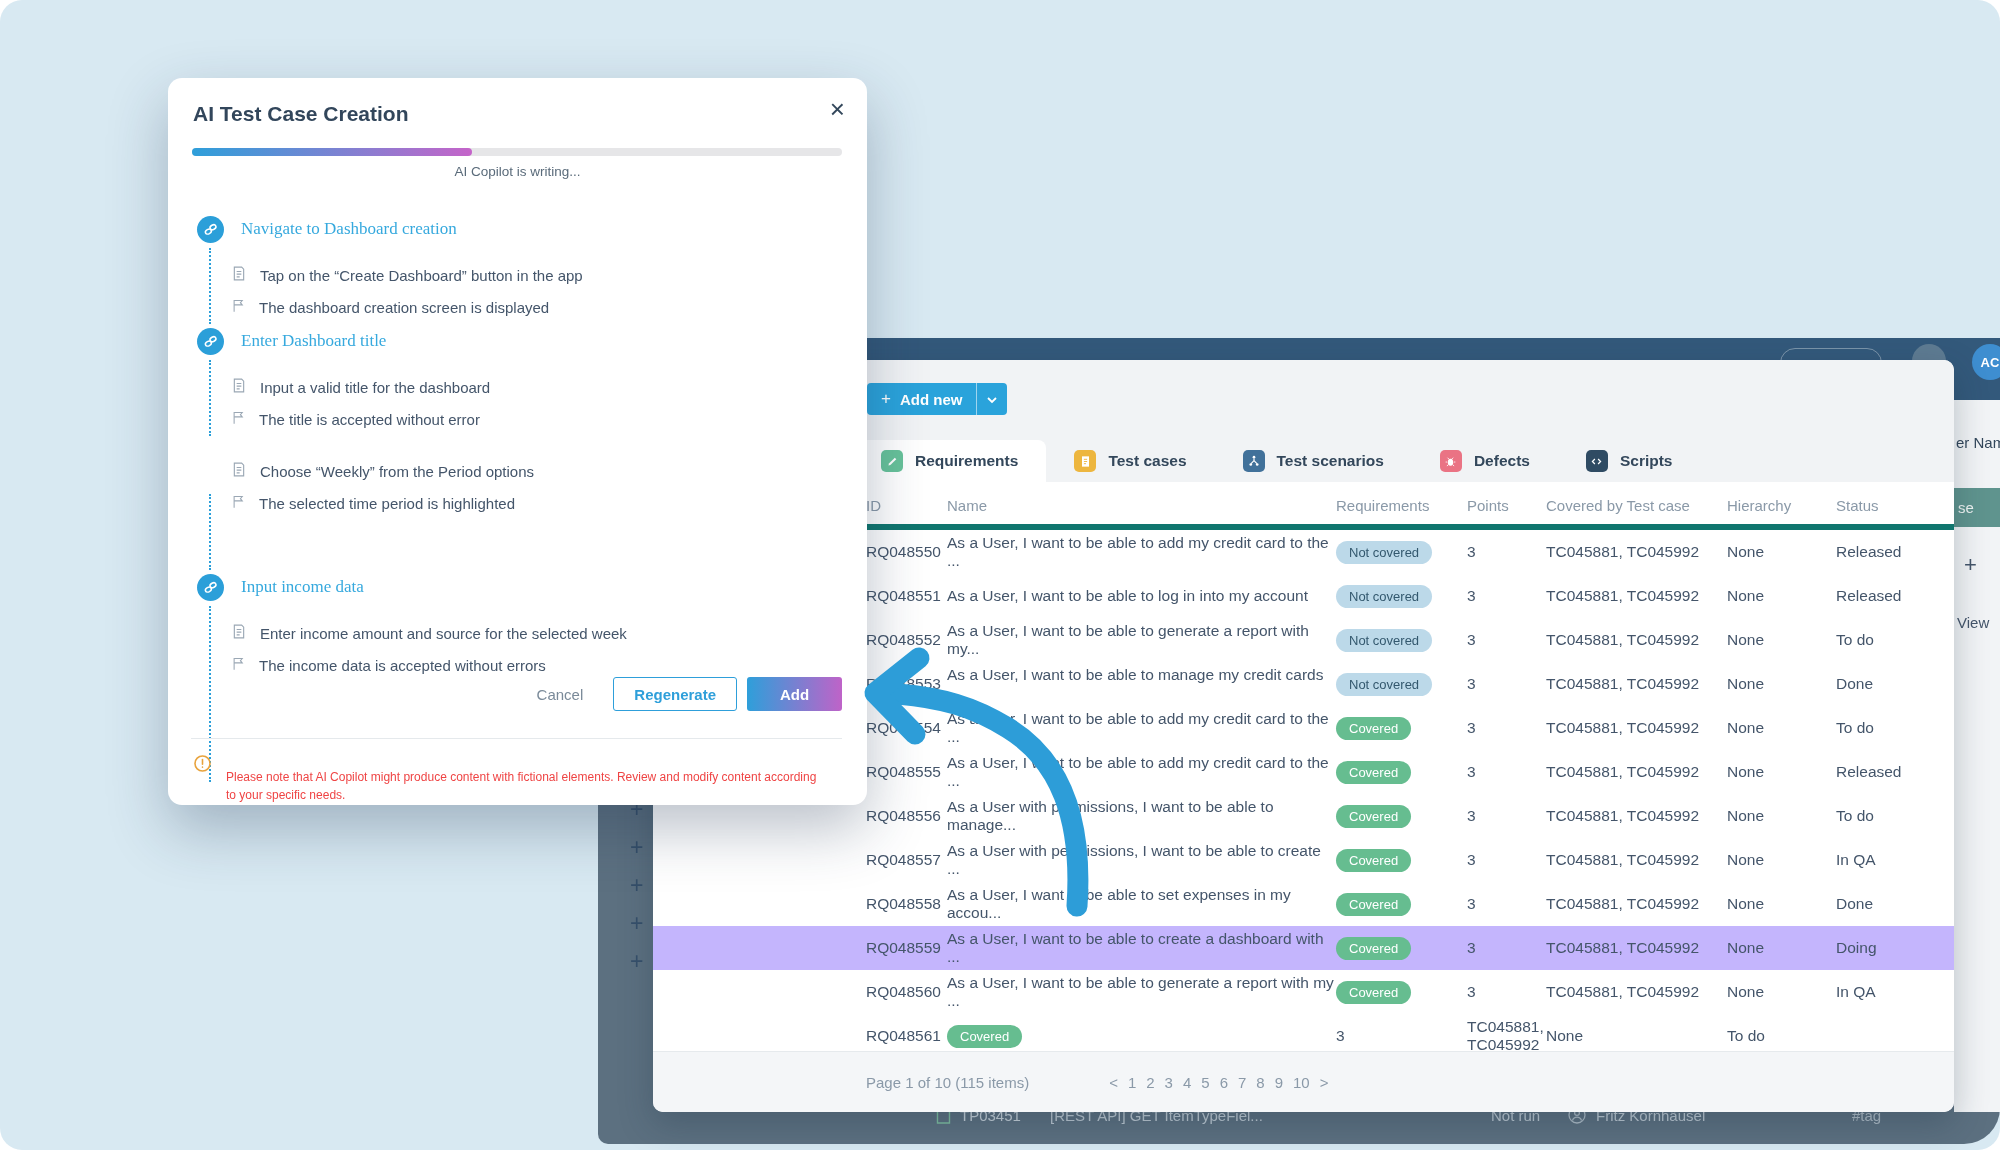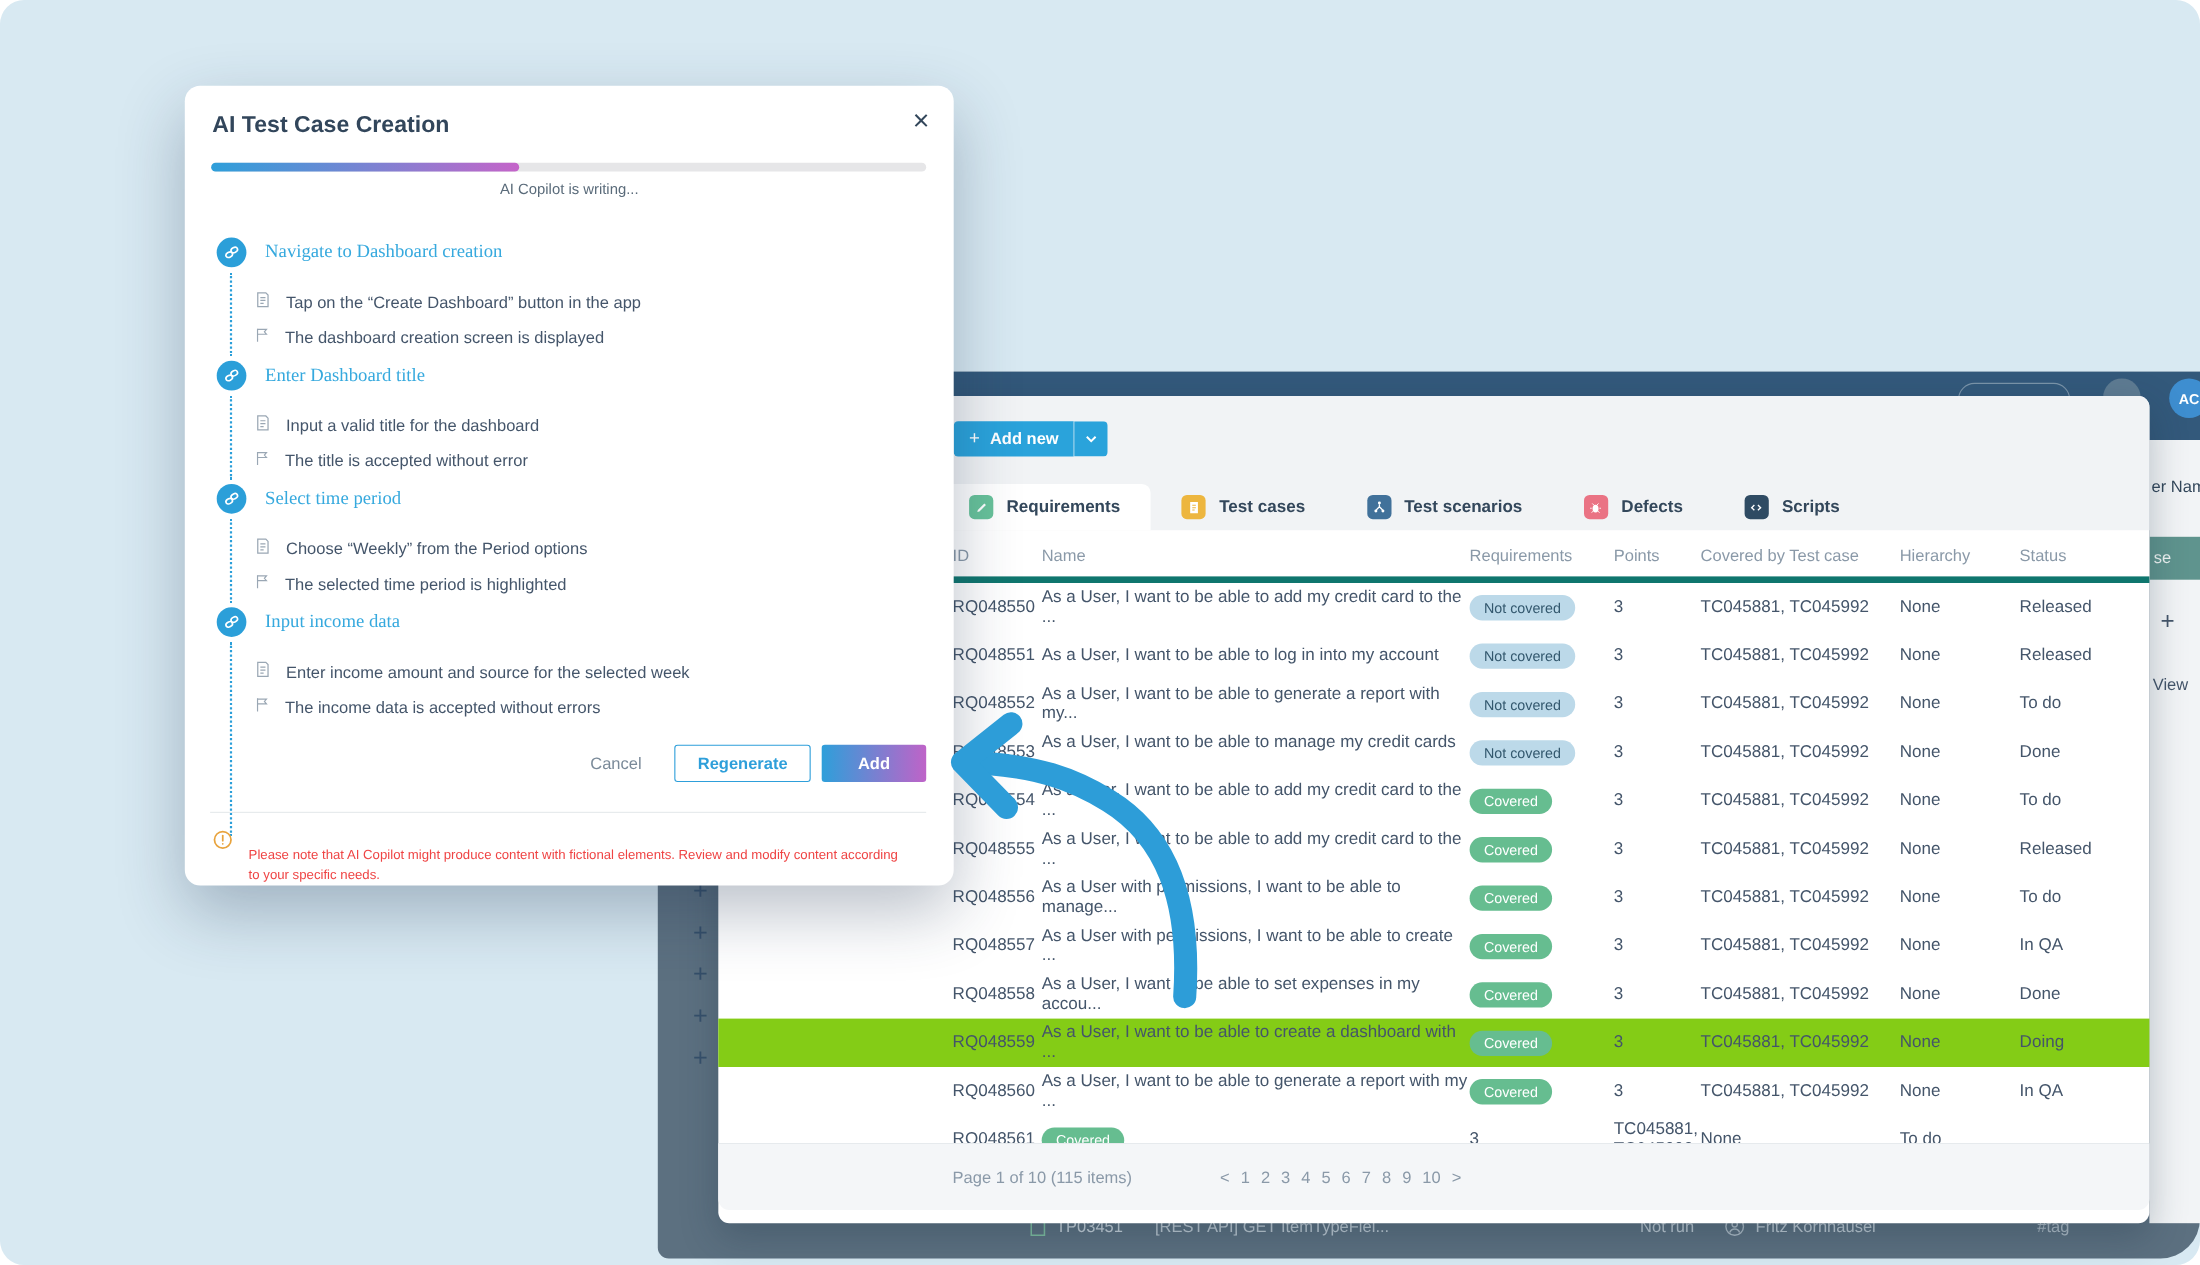--- a/index.html
+++ b/index.html
@@ -42,25 +42,25 @@
   .tab{display:flex;align-items:center;gap:12px;padding:0 28px;font-size:15.5px;font-weight:bold;
        color:#33475B;cursor:pointer;}
   .tab.active{background:#fff;border-radius:8px 8px 0 0;}
   .tab-icon{width:22px;height:22px;border-radius:5px;display:flex;align-items:center;justify-content:center;flex:0 0 22px;}
 
   .grid-cols{display:grid;grid-template-columns:206px 88px 389px 131px 79px 181px 109px 1fr;align-items:center;}
   .table-header{height:38px;margin-top:4px;color:#8A99A8;font-size:15px;border-bottom:6px solid #0f766e;}
   .table-header>div:nth-child(2){padding-left:7px;}
   .row{height:44px;font-size:15.5px;color:#44556A;cursor:pointer;}
   .row>div:nth-child(2){padding-left:7px;}
-  .row.highlighted{background:#84cc16;}
+  .row.highlighted{background:#c4b5fd;}
   .badge{display:inline-block;font-size:13px;padding:4px 13px;border-radius:12px;}
   .badge.not-covered{background:#BCD9E9;color:#33586E;}
   .badge.covered{background:#66BD90;color:#fff;}
-  .panel-footer{position:absolute;left:0;right:0;bottom:12px;height:60px;background:#F4F6F8;
+  .panel-footer{position:absolute;left:0;right:0;bottom:0;height:60px;background:#F4F6F8;
                 border-top:1px solid #E6EAED;border-radius:0 0 10px 10px;display:flex;align-items:center;
                 color:#8A99A8;font-size:15px;}
   .pf-summary{margin-left:213px;}
   .pager{margin-left:80px;display:flex;gap:10px;}
   .pager span{cursor:pointer;}
 
   
   .modal{position:absolute;left:168px;top:78px;width:699px;height:727px;background:#fff;border-radius:14px;
          box-shadow:0 24px 60px rgba(30,50,80,.30);z-index:3;}
   .modal-title{position:absolute;left:25px;top:24px;font-size:21px;font-weight:bold;color:#32465B;}
@@ -425,29 +425,20 @@
         <svg width="15" height="17" viewBox="0 0 24 24" fill="none" stroke="#9AA7B4" stroke-width="1.7">
                 <path d="M5 22V3"></path>
                 <path d="M5 4h13l-3 3.5 3 3.5H5"></path>
               </svg>
       </span>
       <span class="txt">The title is accepted without error</span>
     </div>
   </div>
 
   <div class="step">
-    <div class="step-head">
-      <span class="step-badge">
-        <svg width="17" height="17" viewBox="0 0 24 24" fill="none" stroke="#fff" stroke-width="2.1">
-          <ellipse cx="9" cy="15" rx="4.4" ry="3.2" transform="rotate(-28 9 15)"></ellipse>
-          <ellipse cx="15.5" cy="8.8" rx="4.4" ry="3.2" transform="rotate(-28 15.5 8.8)"></ellipse>
-        </svg>
-      </span>
-      <span class="step-title">Select time period</span>
-    </div>
     <div class="step-sub">
       <span>
         <svg width="16" height="17" viewBox="0 0 24 24" fill="none" stroke="#9AA7B4" stroke-width="1.7">
                 <path d="M5 2.5h11l3 3V21.5H5z"></path>
                 <path d="M8.5 9h7M8.5 13h7M8.5 17h4.5"></path>
               </svg>
       </span>
       <span class="txt">Choose “Weekly” from the Period options</span>
     </div>
     <div class="step-sub">

